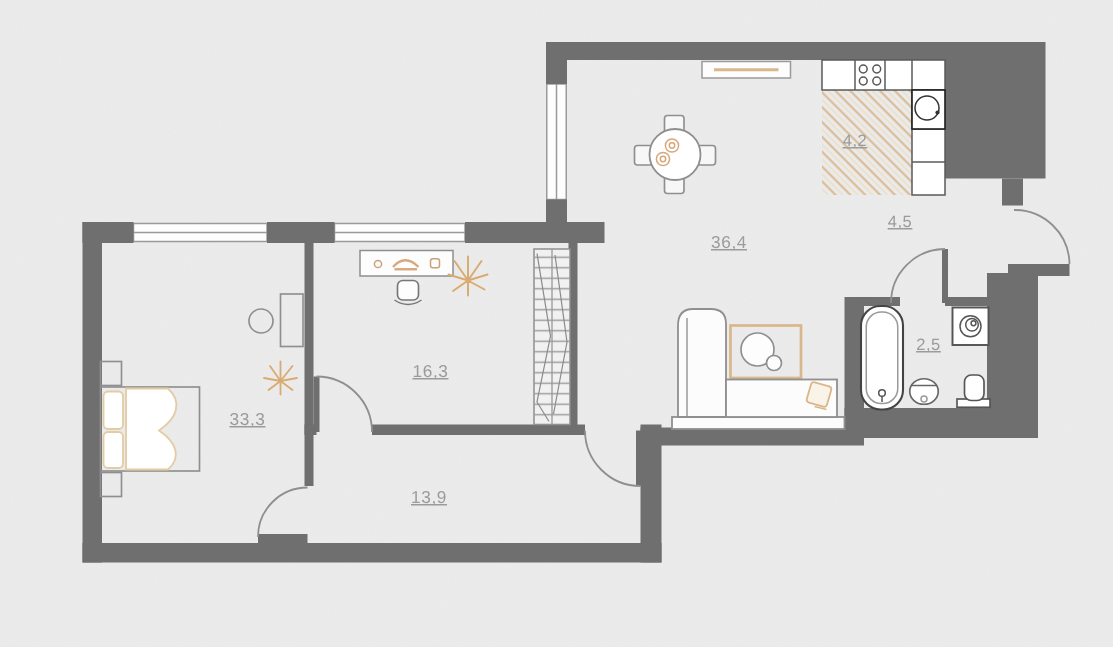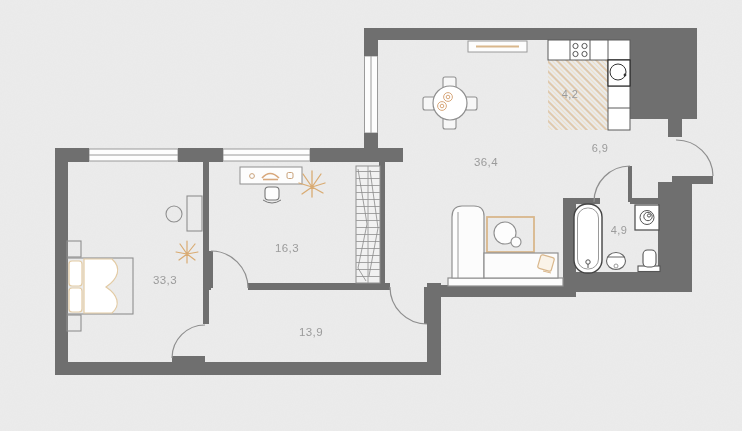--- a/index.html
+++ b/index.html
@@ -6,20 +6,21 @@
   #stage{
     position:relative;width:742px;height:431px;overflow:hidden;
     background:#ececec;
     font-family:"Liberation Sans", sans-serif;
   }
   #plan-svg{position:absolute;left:0;top:0;}
   .room-label{
     position:absolute;transform:translate(-50%,-50%);
     font-size:11px;letter-spacing:.4px;color:#9b9b9b;white-space:nowrap;
     font-family:"Liberation Sans", sans-serif;
+    text-decoration:underline;
   }
   .lbl-big{font-size:11.5px;text-align:center;}
 </style>
 </head>
 <body>
 
 <div id="stage">
 
 <svg id="plan-svg" width="742" height="431" viewBox="0 0 742 431">
   <defs>
@@ -228,18 +229,18 @@
       <path d="M594,202 A36,36 0 0 1 630,166" fill="none" stroke="#8f8f8f" stroke-width="1.2"></path>
     </g>
     <g>
       <path d="M676,140 A36.5,36.5 0 0 1 713,176" fill="none" stroke="#8f8f8f" stroke-width="1.2"></path>
     </g>
   </g>
 </svg>
 
   <div class="room-label lbl-big" style="left:165px;top:280px">33,3</div>
   <div class="room-label lbl-big" style="left:287px;top:248px">16,3</div>
-  <div class="room-label lbl-big" style="left:311px;top:332px">13,9</div>
+  <div class="room-label lbl-big" style="left:286px;top:332px">13,9</div>
   <div class="room-label lbl-big" style="left:486px;top:162px">36,4</div>
-  <div class="room-label" style="left:600px;top:148px">6,9</div>
+  <div class="room-label" style="left:600px;top:148px">4,5</div>
   <div class="room-label" style="left:570px;top:94px">4,2</div>
-  <div class="room-label" style="left:619px;top:230px">4,9</div>
+  <div class="room-label" style="left:619px;top:230px">2,5</div>
 </div>
 
 </body></html>

